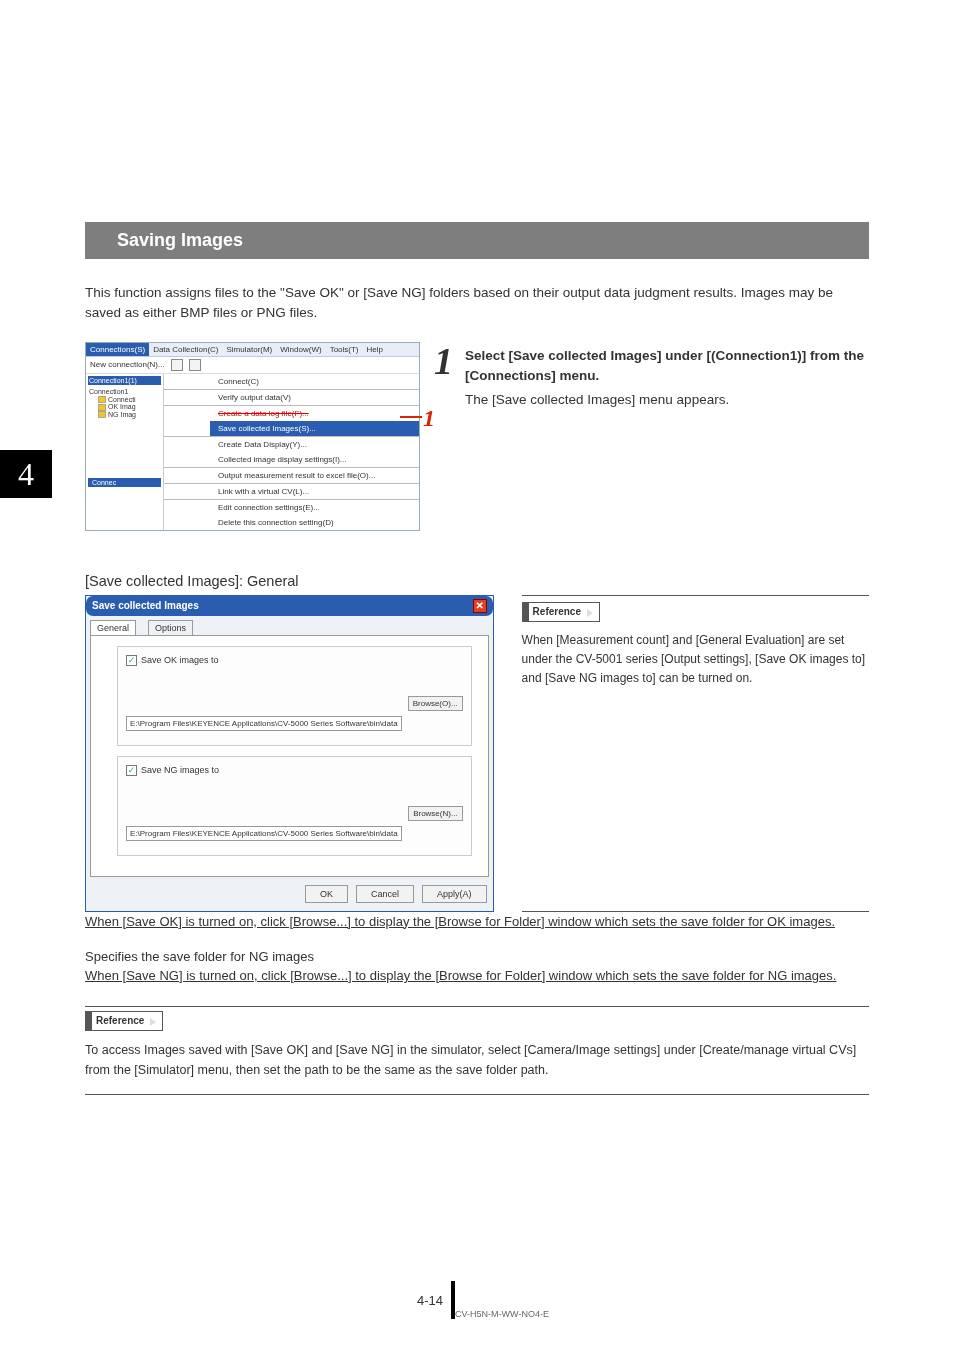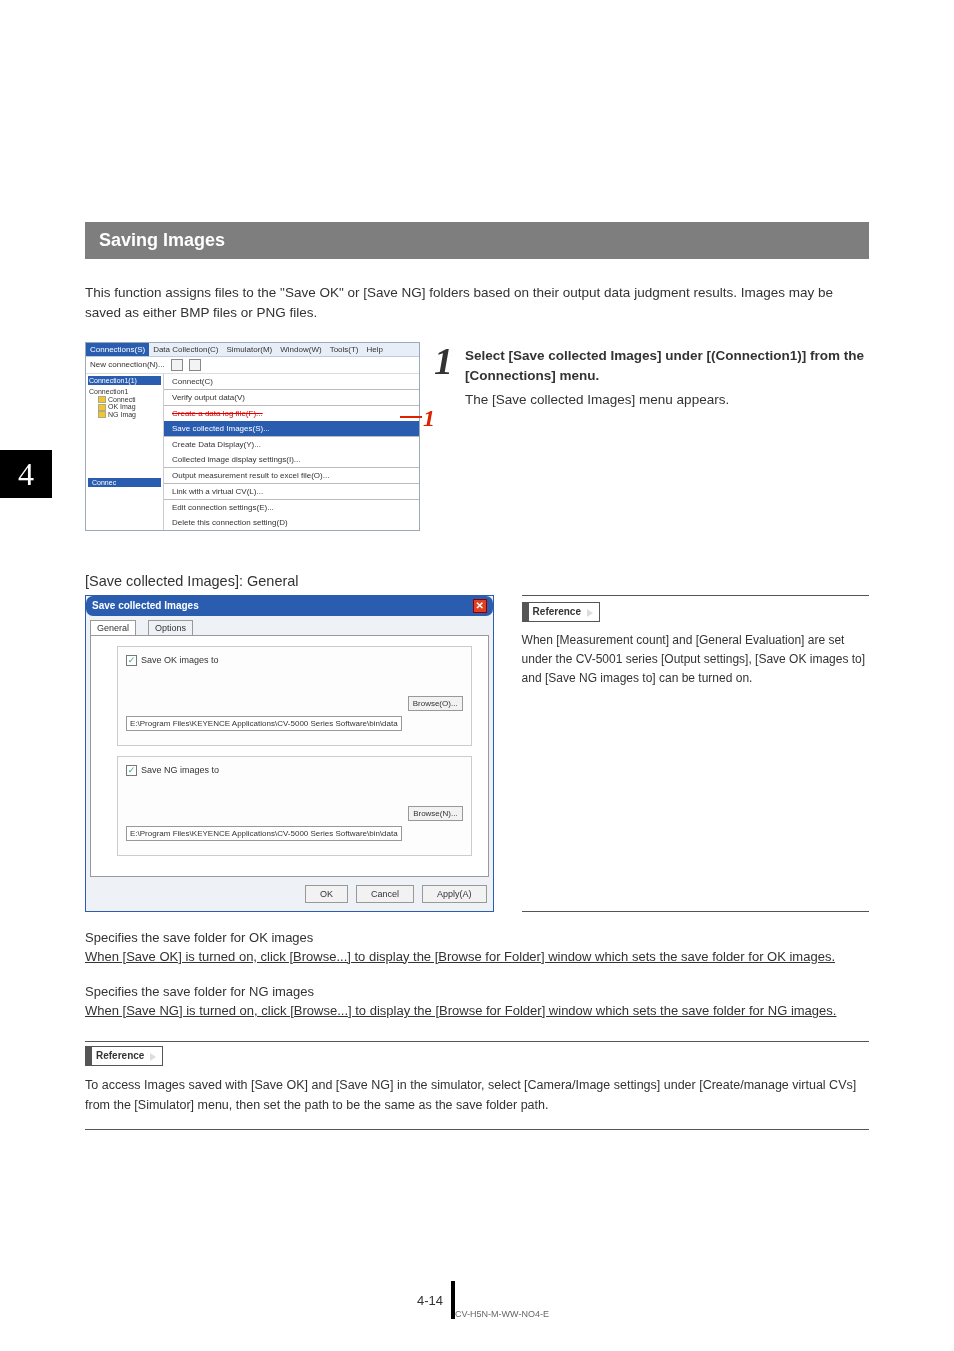--- a/index.html
+++ b/index.html
@@ -28,21 +28,21 @@
     font-size: 32px;
     display: flex;
     align-items: center;
     justify-content: center;
   }
   .section-header {
     background: #7e7e7e;
     color: #fff;
     font-size: 18px;
     font-weight: bold;
-    padding: 8px 14px;
+    padding: 8px 32px;
     margin: 170px 0 24px 0;
   }
   .intro-text {
     font-size: 13.5px;
     line-height: 1.5;
     margin-bottom: 18px;
     color: #333;
   }
   .two-col {
     display: flex;
@@ -76,21 +76,21 @@
   .toolbar-row { display: flex; align-items: center; padding: 2px 4px; gap: 6px; border-bottom: 1px solid #ddd; }
   .tool-icon { width: 12px; height: 12px; border: 1px solid #888; display: inline-block; background: #f3f3f3; }
   .body-area { display: flex; }
   .tree-pane { width: 78px; border-right: 1px solid #ccc; padding: 2px 2px 8px 2px; font-size: 7px; }
   .tree-item { padding: 1px 1px; }
   .tree-item.sel { background: #2a5db0; color: #fff; }
   .tree-sub { padding-left: 10px; position: relative; }
   .tree-icon { display: inline-block; width: 8px; height: 7px; background: #f4c430; border: 1px solid #aa8; margin-right: 2px; vertical-align: middle; }
   .status-bar { background: #2a5db0; color: #fff; padding: 1px 4px; font-size: 7px; margin-top: 60px; }
   .sub-menu { flex: 1; padding: 0; }
-  .sm-item { padding: 3px 8px; border-bottom: 0; }
+  .sm-item { padding: 3px 8px; border-bottom: 0; margin-left: 46px; }
   .sm-sep { border-top: 1px solid #bbb; margin: 0; }
   .sm-item.hl { background: #2a5db0; color: #fff; }
   .sm-item.strike { text-decoration: line-through; color: #d00; }
   .callout-1 {
     position: absolute;
     right: -16px;
     top: 62px;
     font-family: Georgia, serif;
     font-size: 24px;
     font-weight: bold;
@@ -263,21 +263,20 @@
     <div class="dialog-col-right">
       <div class="ref-chip">
         <span class="bar"></span>
           <span class="lab">Reference</span>
           <span class="flag"></span>
       </div>
       <div style="margin-top:4px;">When [Measurement count] and [General Evaluation] are set under the CV-5001 series [Output settings], [Save OK images to] and [Save NG images to] can be turned on.</div>
     </div>
   </div>
 
-  <div class="sub-title">Specifies the save folder for OK images</div>
   <div class="body-text">When [Save OK] is turned on, click [Browse...] to display the [Browse for Folder] window which sets the save folder for OK images.</div>
 
   <div class="sub-title">Specifies the save folder for NG images</div>
   <div class="body-text">When [Save NG] is turned on, click [Browse...] to display the [Browse for Folder] window which sets the save folder for NG images.</div>
 
 
   <div class="ref-block">
     <div class="ref-chip">
       <span class="bar"></span>
         <span class="lab">Reference</span>

